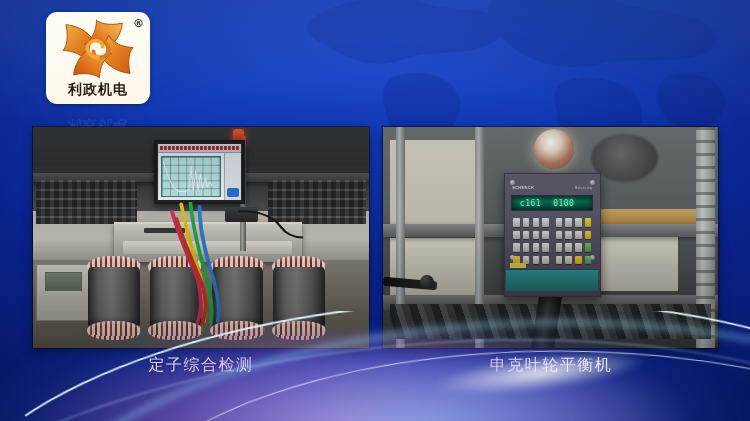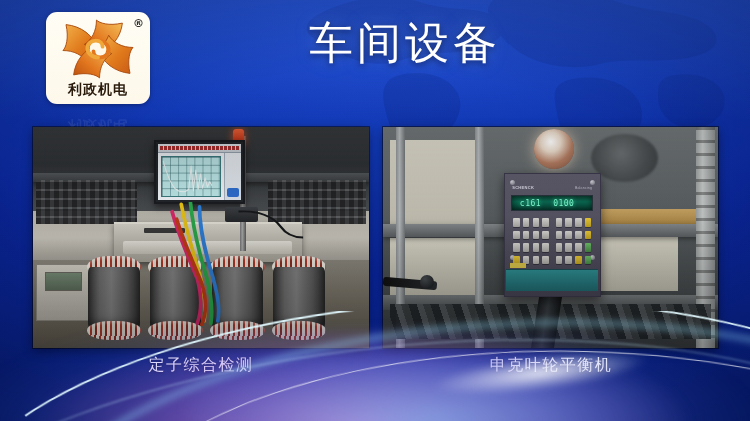--- a/index.html
+++ b/index.html
@@ -533,21 +533,20 @@
         </svg>
       </div>
       <div class="logo-reg">®</div>
       <div class="logo-name">利政机电</div>
     </div>
     <div class="logo-reflection">
       <div class="rname">利政机电</div>
     </div>
   </div>
 
-  <div class="title">车间设备</div>
 
   <div class="photo photo-left">
     <div class="photo-inner">
       <div class="lp-ceiling"></div>
       <div class="lp-beam"></div>
       <div class="lp-wall"></div>
       <div class="lp-floor2"></div>
 
       <div class="lp-shelf s1">
         <div class="lp-shelf-rows"></div>

